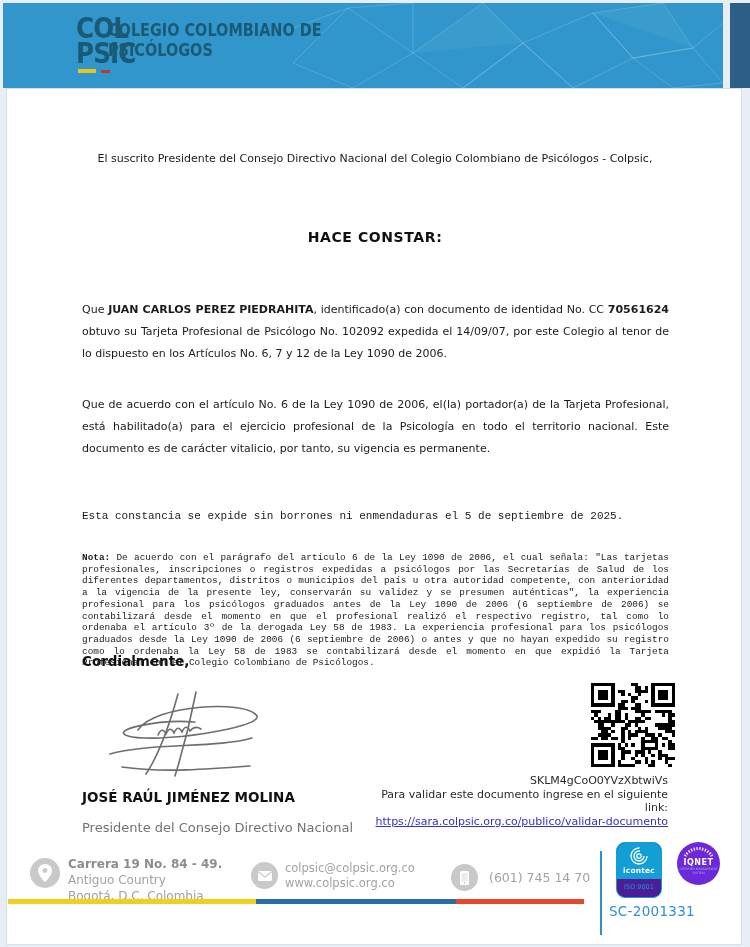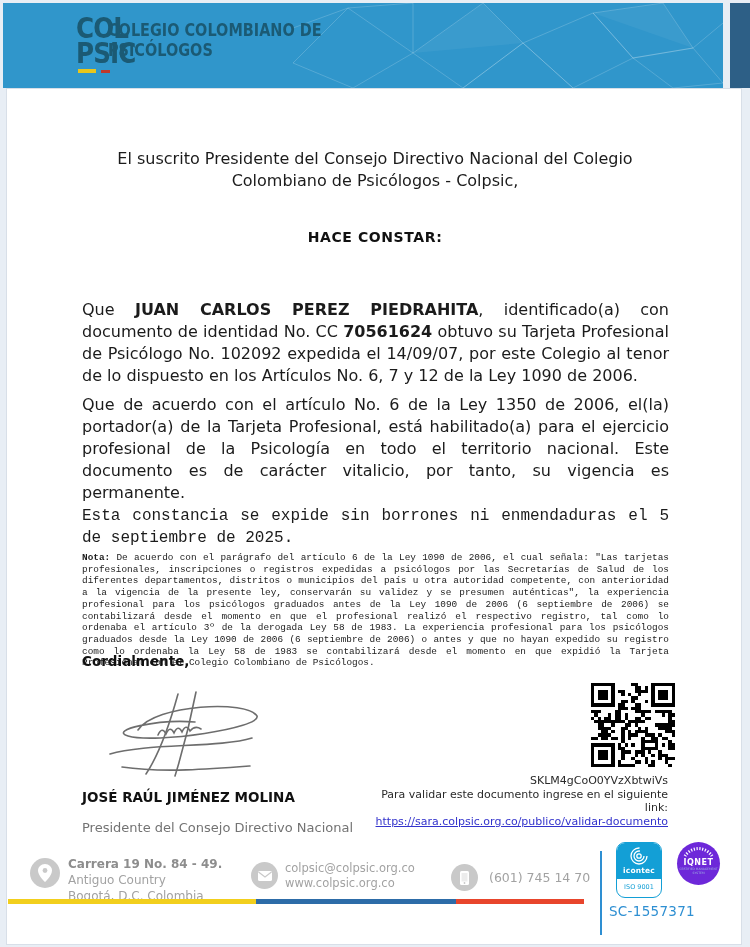--- a/index.html
+++ b/index.html
@@ -14,21 +14,21 @@
   .logo-acronym{font-weight:bold;font-size:28px;line-height:23px;letter-spacing:-1px;transform:scaleX(.88);transform-origin:left top;display:inline-block;}
   .logo-flag{position:absolute;left:2px;top:52px;height:4px;width:40px;}
   .logo-flag .y{position:absolute;left:0;top:0;width:18px;height:4px;background:#e8c61c;}
   .logo-flag .r{position:absolute;left:23px;top:1px;width:9px;height:3px;background:#c0392b;}
   .org-name{position:absolute;left:105px;top:17px;color:#1b5a74;font-weight:bold;font-size:17px;line-height:20px;transform:scaleX(.85);transform-origin:left top;white-space:nowrap;}
 
   
   .page{position:absolute;left:6px;top:88px;width:736px;height:857px;background:#ffffff;border:1px solid #d8dfe8;box-sizing:border-box;}
 
   .abs{position:absolute;}
-  .body-text{font-size:16px;line-height:22px;color:#1b1b1b;}
+  .body-text{font-size:11px;line-height:22px;color:#1b1b1b;}
   .intro{left:75px;top:148px;width:600px;text-align:center;}
   .heading{left:0;top:229px;width:750px;text-align:center;font-weight:bold;font-size:14px;letter-spacing:.6px;color:#111;}
   .para{left:82px;width:587px;text-align:justify;text-align-last:left;}
   .p1{top:299px;}
   .p2{top:394px;}
   .p3{top:505px;font-family:Liberation Mono, monospace;}
   .nota{left:82px;top:552px;width:587px;font-size:9.4px;line-height:11.7px;color:#1b1b1b;text-align:justify;text-align-last:left;font-family:Liberation Mono, monospace;}
   .closing{left:82px;top:653px;font-size:13.5px;font-weight:bold;color:#111;}
   .signature{left:100px;top:688px;}
   .signer-name{left:82px;top:789px;font-weight:bold;font-size:13.5px;color:#111;}
@@ -49,21 +49,21 @@
   .mail{left:285px;top:861px;font-size:11.5px;line-height:15px;color:#a2a2a2;}
   .phone{left:489px;top:870px;font-size:12.5px;color:#a2a2a2;}
 
   .bar{top:899px;height:5px;}
   .bar.yellow{left:8px;width:248px;background:#f2cf1d;}
   .bar.blue{left:256px;width:200px;background:#2d6ca8;}
   .bar.red{left:456px;width:128px;background:#e8452c;}
 
   .divider{left:600px;top:851px;width:2px;height:84px;background:#2e8fd2;}
 
-  .icontec{left:616px;top:842px;width:46px;height:56px;border:1.5px solid #139fd6;border-radius:9px;background:#ffffff;box-sizing:border-box;overflow:hidden;}
+  .icontec{left:616px;top:842px;width:46px;height:56px;border:1.5px solid #139fd6;border-radius:9px;background:#4c1d95;box-sizing:border-box;overflow:hidden;}
   .icontec .top{position:absolute;left:0;top:0;width:100%;height:36px;background:#139fd6;border-radius:7px 7px 0 0;text-align:center;}
   .icontec .label{position:absolute;left:0;top:23px;width:100%;color:#fff;font-weight:bold;font-size:7.5px;letter-spacing:.2px;}
   .icontec .iso{position:absolute;left:0;top:40px;width:100%;text-align:center;color:#139fd6;font-weight:normal;font-size:6.5px;}
   .iqnet{left:677px;top:842px;width:43px;height:43px;border-radius:50%;background:#6d28d9;}
   .iqnet .name{position:absolute;left:0;top:16px;width:100%;text-align:center;color:#fff;font-weight:bold;font-size:8px;letter-spacing:.5px;}
   .iqnet .sub{position:absolute;left:0;top:26px;width:100%;text-align:center;color:#9fb0e0;font-size:3px;line-height:3.5px;}
   .cert-code{left:604px;top:903px;width:96px;text-align:center;font-size:13.5px;color:#2e8fd2;letter-spacing:.3px;}
 </style>
 </head>
 <body>
@@ -103,21 +103,21 @@
   </div>
   <div class="header-strip"></div>
 
   <div class="page"></div>
 
   <div class="abs body-text intro">El suscrito Presidente del Consejo Directivo Nacional del Colegio Colombiano de Psicólogos - Colpsic,</div>
   <div class="abs heading">HACE CONSTAR:</div>
 
   <div class="abs body-text para p1"><span>Que </span><b>JUAN CARLOS PEREZ PIEDRAHITA</b><span>, identificado(a) con documento de identidad No. CC </span><b>70561624</b><span> obtuvo su Tarjeta Profesional de Psicólogo No. 102092 expedida el 14/09/07, por este Colegio al tenor de lo dispuesto en los Artículos No. 6, 7 y 12 de la Ley 1090 de 2006.</span></div>
 
-  <div class="abs body-text para p2">Que de acuerdo con el artículo No. 6 de la Ley 1350 de 2006, el(la) portador(a) de la Tarjeta Profesional, está habilitado(a) para el ejercicio profesional de la Psicología en todo el territorio nacional. Este documento es de carácter vitalicio, por tanto, su vigencia es permanente.</div>
+  <div class="abs body-text para p2">Que de acuerdo con el artículo No. 6 de la Ley 1090 de 2006, el(la) portador(a) de la Tarjeta Profesional, está habilitado(a) para el ejercicio profesional de la Psicología en todo el territorio nacional. Este documento es de carácter vitalicio, por tanto, su vigencia es permanente.</div>
   <div class="abs body-text para p3">Esta constancia se expide sin borrones ni enmendaduras el 5 de septiembre de 2025.</div>
 
   <div class="abs nota"><b>Nota:</b><span> De acuerdo con el parágrafo del artículo 6 de la Ley 1090 de 2006, el cual señala: "Las tarjetas profesionales, inscripciones o registros expedidas a psicólogos por las Secretarías de Salud de los diferentes departamentos, distritos o municipios del país u otra autoridad competente, con anterioridad a la vigencia de la presente ley, conservarán su validez y se presumen auténticas", la experiencia profesional para los psicólogos graduados antes de la Ley 1090 de 2006 (6 septiembre de 2006) se contabilizará desde el momento en que el profesional realizó el respectivo registro, tal como lo ordenaba el artículo 3º de la derogada Ley 58 de 1983. La experiencia profesional para los psicólogos graduados desde la Ley 1090 de 2006 (6 septiembre de 2006) o antes y que no hayan expedido su registro como lo ordenaba la Ley 58 de 1983 se contabilizará desde el momento en que expidió la Tarjeta Profesional con el Colegio Colombiano de Psicólogos.</span></div>
 
   <div class="abs closing">Cordialmente,</div>
 
   <svg class="abs signature" width="160" height="90" viewBox="0 0 160 90">
     <g fill="none" stroke="#5a5a5a" stroke-width="1.6" stroke-linecap="round" opacity=".88">
       <path d="M38 42 C 55 16, 148 12, 157 28 C 162 40, 55 56, 28 48 C 8 42, 58 31, 95 34"></path>
       <path d="M78 6 C 70 35, 58 68, 46 86"></path>
@@ -406,15 +406,15 @@
   </div>
 
   <div class="abs iqnet">
     <svg width="43" height="43" viewBox="0 0 43 43" style="position:absolute;left:0;top:0;">
       <path d="M8 14 A16 16 0 0 1 35 14" fill="none" stroke="#ffffff" stroke-width="3" stroke-dasharray="1.2 1.6"></path>
     </svg>
     <div class="name">IQNET</div>
     <div class="sub">CERTIFIED MANAGEMENT SYSTEM</div>
   </div>
 
-  <div class="abs cert-code">SC-1557371</div>
+  <div class="abs cert-code">SC-2001331</div>
 
 </div>
 
 </body></html>

